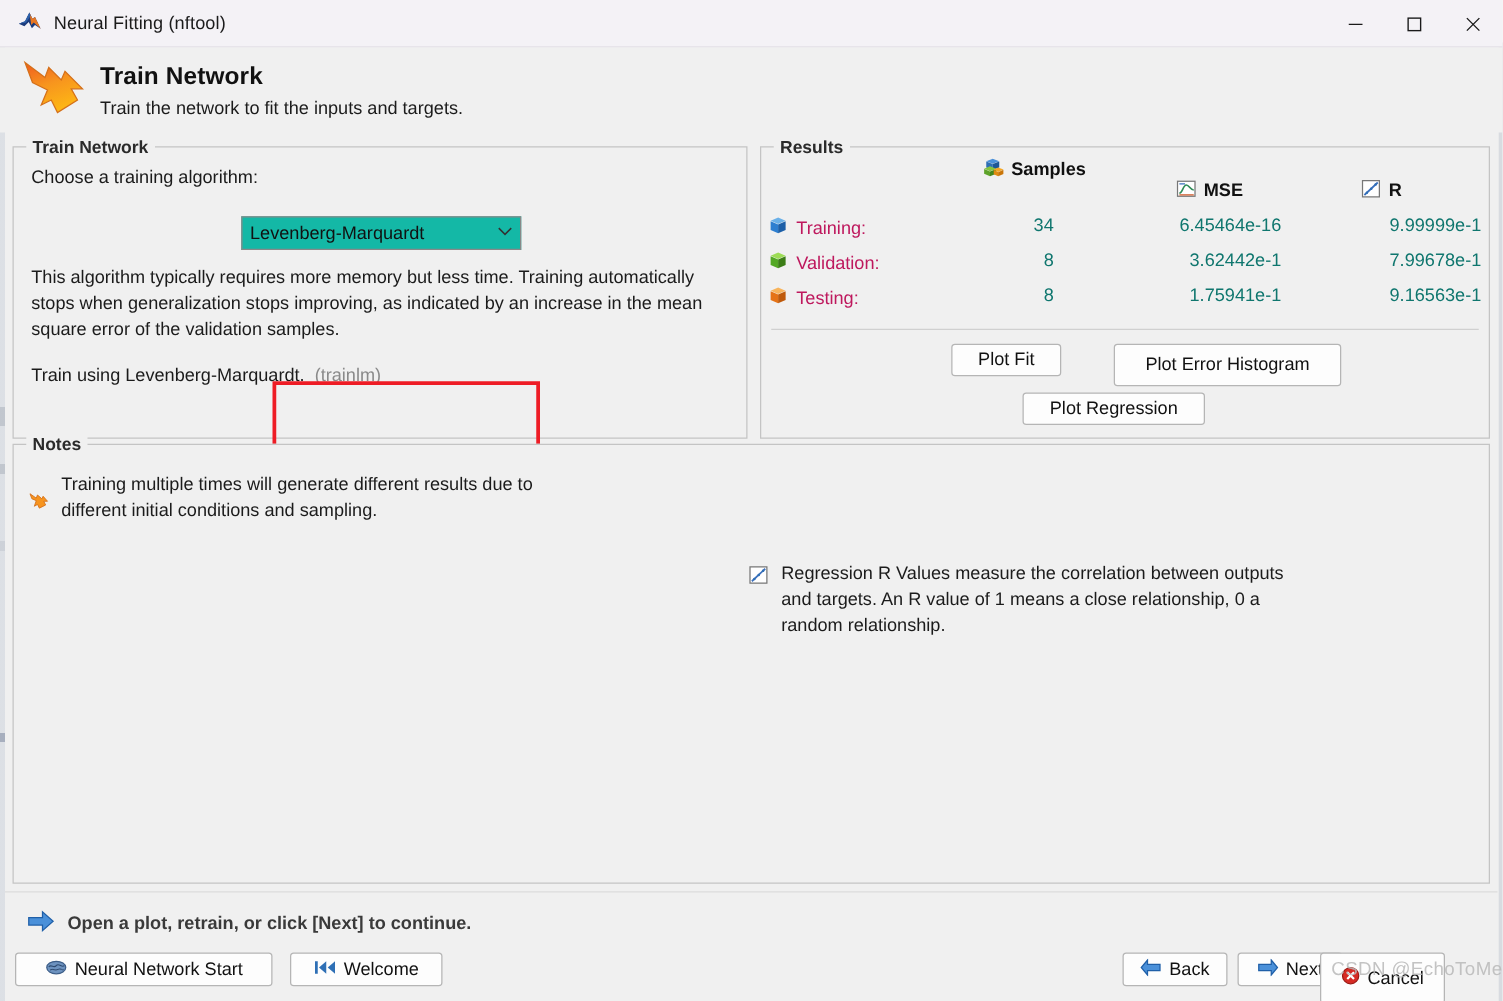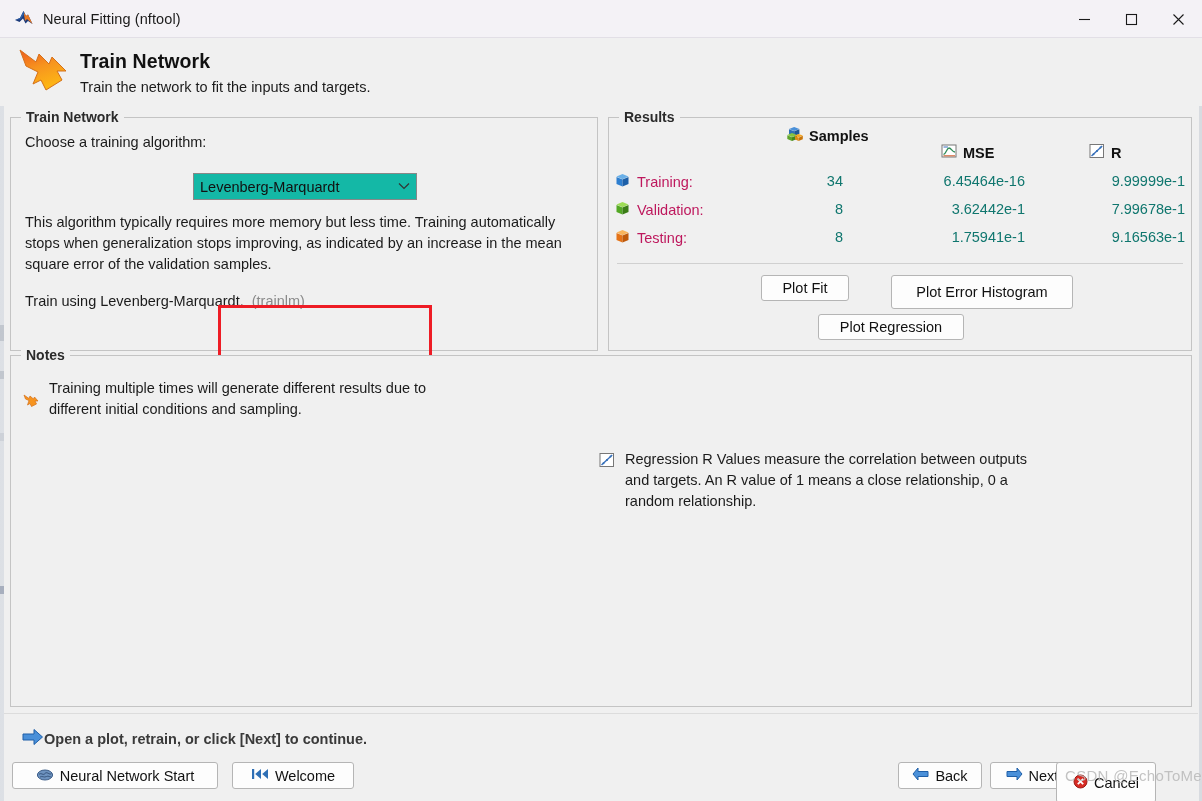--- a/index.html
+++ b/index.html
@@ -279,21 +279,21 @@
     width: 16px; height: 16px;
     margin-top: 3px;
   }
 
   
   .status {
     position: absolute;
     left: 22px; top: 728px;
     display: flex;
     align-items: center;
-    gap: 0;
+    gap: 10px;
     font-size: 14.5px;
     font-weight: bold;
     color: #3a3a3a;
   }
 
   #btn-nnstart { position: absolute; left: 12px;  top: 762px; width: 206px; height: 27px; }
   #btn-welcome { position: absolute; left: 232px; top: 762px; width: 122px; height: 27px; }
   #btn-back    { position: absolute; left: 898px; top: 762px; width: 84px;  height: 27px; }
   #btn-next    { position: absolute; left: 990px; top: 762px; width: 84px;  height: 27px; }
   #btn-cancel  { position: absolute; left: 1056px;top: 762px; width: 100px; height: 41px; }

